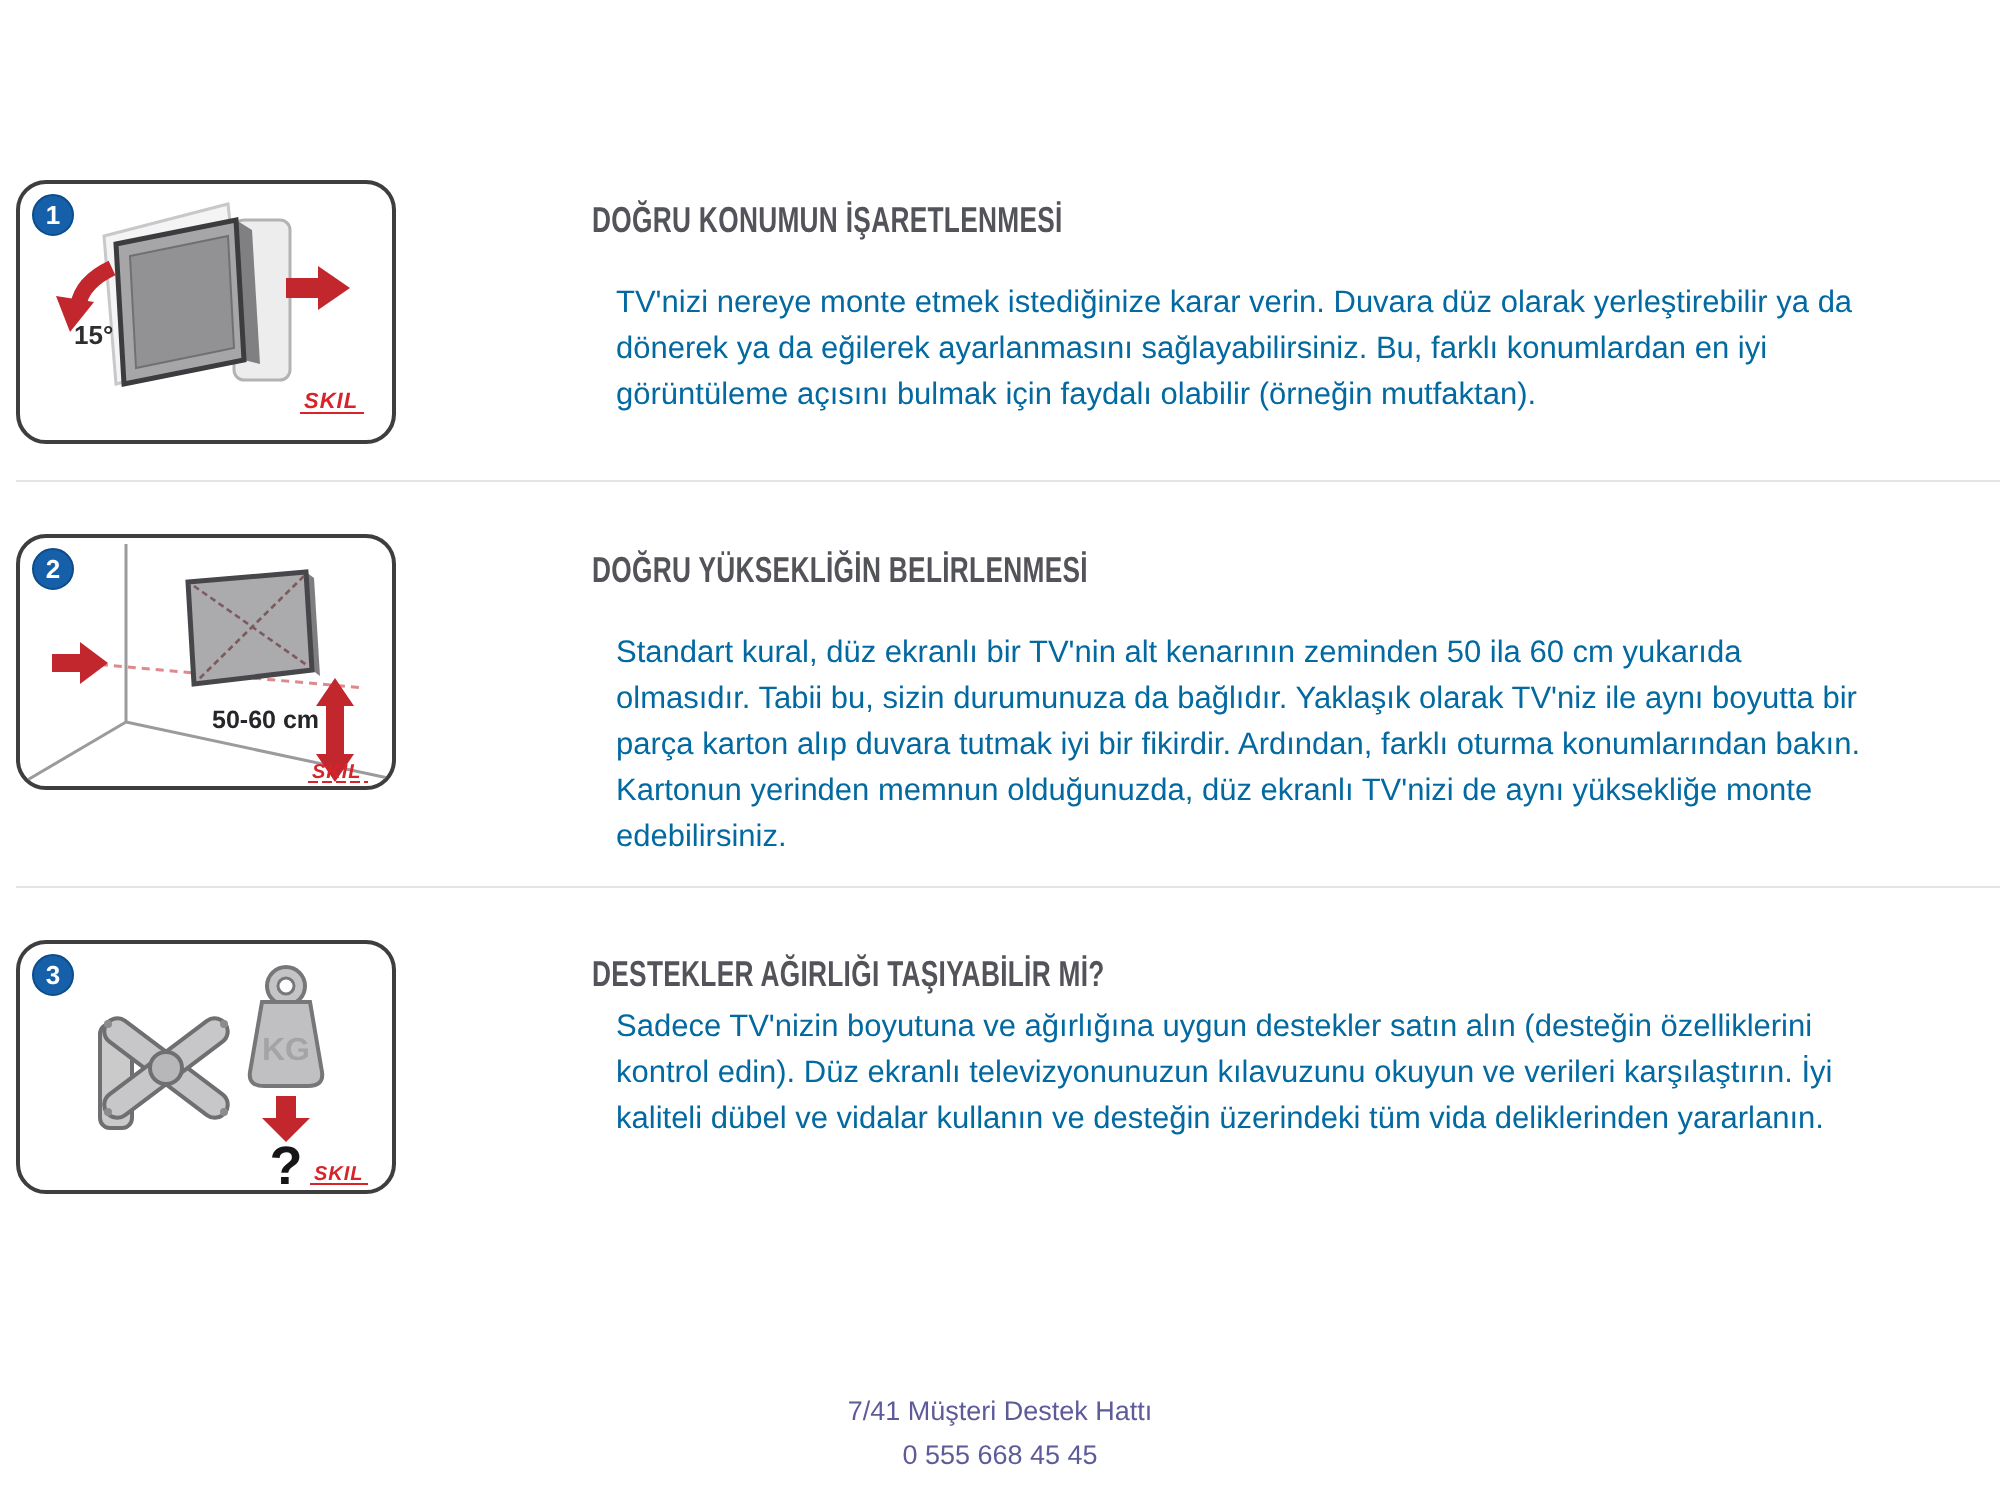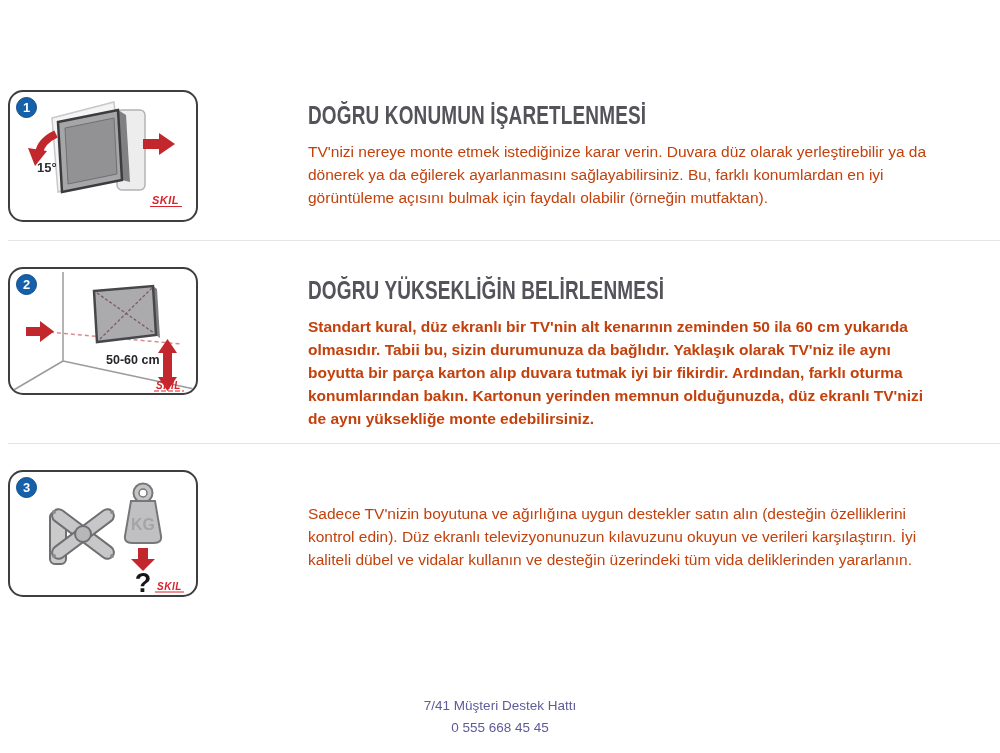--- a/index.html
+++ b/index.html
@@ -39,24 +39,24 @@
     font-weight: 700;
     font-size: 13px;
     line-height: 19px;
     text-align: center;
     z-index: 2;
   }
 
   
   .section-title {
     position: absolute;
-    left: 308px;
+    left: 296px;
     margin: 0;
     font-weight: 700;
-    font-size: 26px;
+    font-size: 18px;
     color: #53535a;
     white-space: nowrap;
   }
   .section-title > span {
     display: inline-block;
     transform: scaleX(0.73);
     transform-origin: 0 50%;
     letter-spacing: 0.2px;
   }
   #title1 { top: 100px; }
@@ -64,24 +64,24 @@
   #title3 { top: 477px; }
 
   
   .section-body {
     position: absolute;
     left: 308px;
     width: 632px;
     margin: 0;
     font-size: 15.5px;
     line-height: 23px;
-    color: #c2410c;
+    color: #0369a1;
   }
   #body1 { top: 140px; }
-  #body2 { top: 315px; font-weight: bold; }
+  #body2 { top: 315px; }
   #body3 { top: 502px; }
 
   
   .divider {
     position: absolute;
     left: 8px;
     right: 0;
     height: 1px;
     background: #e4e4e6;
   }
@@ -192,20 +192,23 @@
       </g>
       <g>
         <rect x="128" y="76" width="10" height="11" fill="#c1272d"></rect>
         <polygon points="121,87 145,87 133,99" fill="#c1272d"></polygon>
       </g>
       <text x="133" y="120" text-anchor="middle" font-size="27" font-weight="bold" fill="#161616">?</text>
       <text x="147" y="118" font-size="10" class="skil-text" fill="#d8232a">SKIL</text>
       <line x1="145" y1="120" x2="174" y2="120" stroke="#d8232a" stroke-width="1"></line>
     </svg>
   </div>
+  <h3 class="section-title" id="title3">
+    <span>DESTEKLER AĞIRLIĞI TAŞIYABİLİR Mİ?</span>
+  </h3>
   <p class="section-body" id="body3">Sadece TV'nizin boyutuna ve ağırlığına uygun destekler satın alın (desteğin özelliklerini kontrol edin). Düz ekranlı televizyonunuzun kılavuzunu okuyun ve verileri karşılaştırın. İyi kaliteli dübel ve vidalar kullanın ve desteğin üzerindeki tüm vida deliklerinden yararlanın.</p>
 
   <div class="footer">
     <div>7/41 Müşteri Destek Hattı</div>
     <div>0 555 668 45 45</div>
   </div>
 
 </div>
 
 </body></html>

